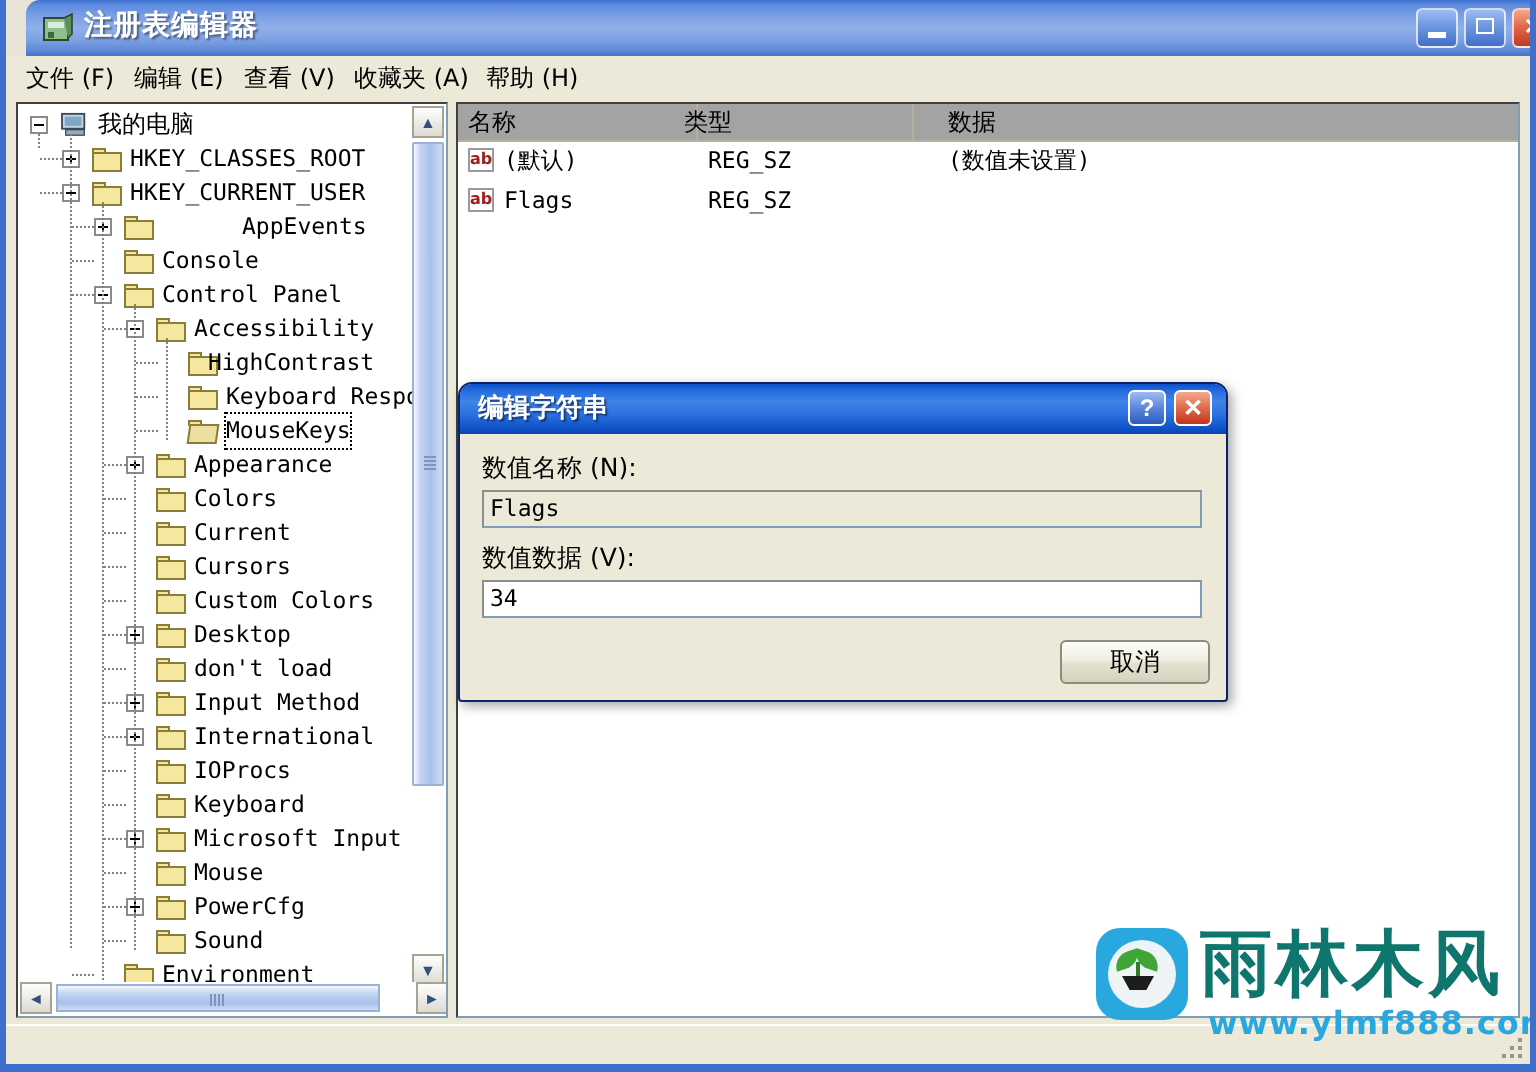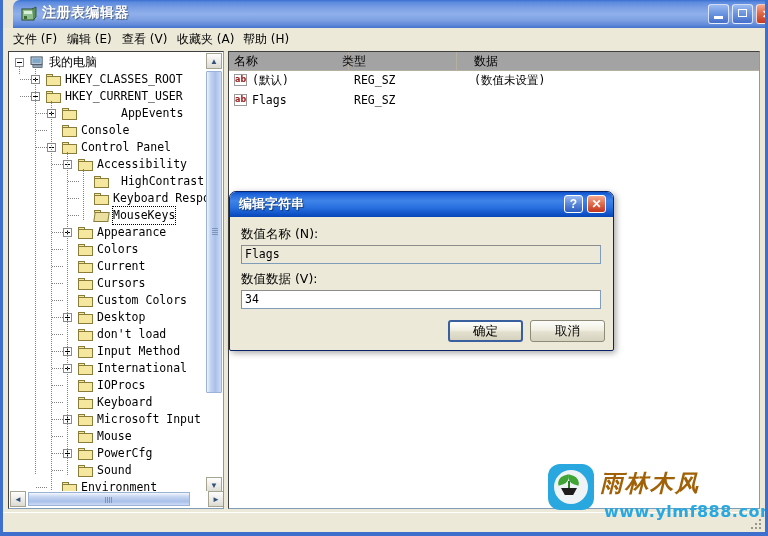--- a/index.html
+++ b/index.html
@@ -312,24 +312,23 @@
   }
   #wm-stem {
     position:absolute; left:20px; top:17px; width:2px; height:8px; background:#2d7d28;
   }
   #wm-pot {
     position:absolute; left:13px; top:24px; width:16px; height:7px;
     background:#1d1d1d; clip-path: polygon(0 0,100% 0,76% 100%,24% 100%);
   }
   #wm-title {
     position:absolute; left:52px; top:2px;
-    font-size:23px; font-weight:bold; color:#a16207;
+    font-size:36px; font-weight:bold; color:#0f766e;
     letter-spacing:2px; line-height:38px; white-space:nowrap;
     font-family:"DejaVu Sans", sans-serif;
-    font-style:italic;
   }
   #wm-url {
     position:absolute; left:56px; top:40px;
     font-size:16px; font-weight:bold; color:#29a8e0;
     letter-spacing:.5px; white-space:nowrap;
     font-family:"DejaVu Sans", sans-serif;
   }
 </style>
 </head>
 <body>
@@ -422,21 +421,21 @@
               <div class="ftab"></div>
               <div class="fbody"></div>
             </div>
             <span class="tlabel" style="left: 88px;">Accessibility</span>
           </div>
           <div class="tnode" style="top: 121px;">
             <div class="folder" style="left: 85px;">
               <div class="ftab"></div>
               <div class="fbody"></div>
             </div>
-            <span class="tlabel" style="left: 112px;">HighContrast</span>
+            <span class="tlabel" style="left: 95px;">HighContrast</span>
           </div>
           <div class="tnode" style="top: 138px;">
             <div class="folder" style="left: 85px;">
               <div class="ftab"></div>
               <div class="fbody"></div>
             </div>
             <span class="tlabel" style="left: 104px;">Keyboard Respo</span>
           </div>
           <div class="tnode" style="top: 155px;">
             <div class="folder open" style="left: 85px;">
@@ -644,21 +643,20 @@
         <div class="dlgbtn" id="dlg-help">?</div>
         <div class="dlgbtn" id="dlg-close">✕</div>
       </div>
       <div id="dlg-body">
         <div class="dlg-label" style="left:11px; top:9px">数值名称 (N):</div>
         <div class="dlg-input" id="dlg-name-input" style="left:11px; top:28px; width:360px">Flags</div>
 
         <div class="dlg-label" style="left:11px; top:54px">数值数据 (V):</div>
         <div class="dlg-input" id="dlg-data-input" style="left:11px; top:73px; width:360px">34</div>
 
-        <div class="dlg-button" id="dlg-ok" style="left:218px; top:103px">确定</div>
         <div class="dlg-button" id="dlg-cancel" style="left:300px; top:103px">取消</div>
       </div>
     </div>
   </div>
 
   <div id="statusbar">
     <svg id="status-grip" viewBox="0 0 14 14">
       <g fill="#9a978a">
         <rect x="10" y="2" width="2" height="2"></rect>
           <rect x="6" y="6" width="2" height="2"></rect>

